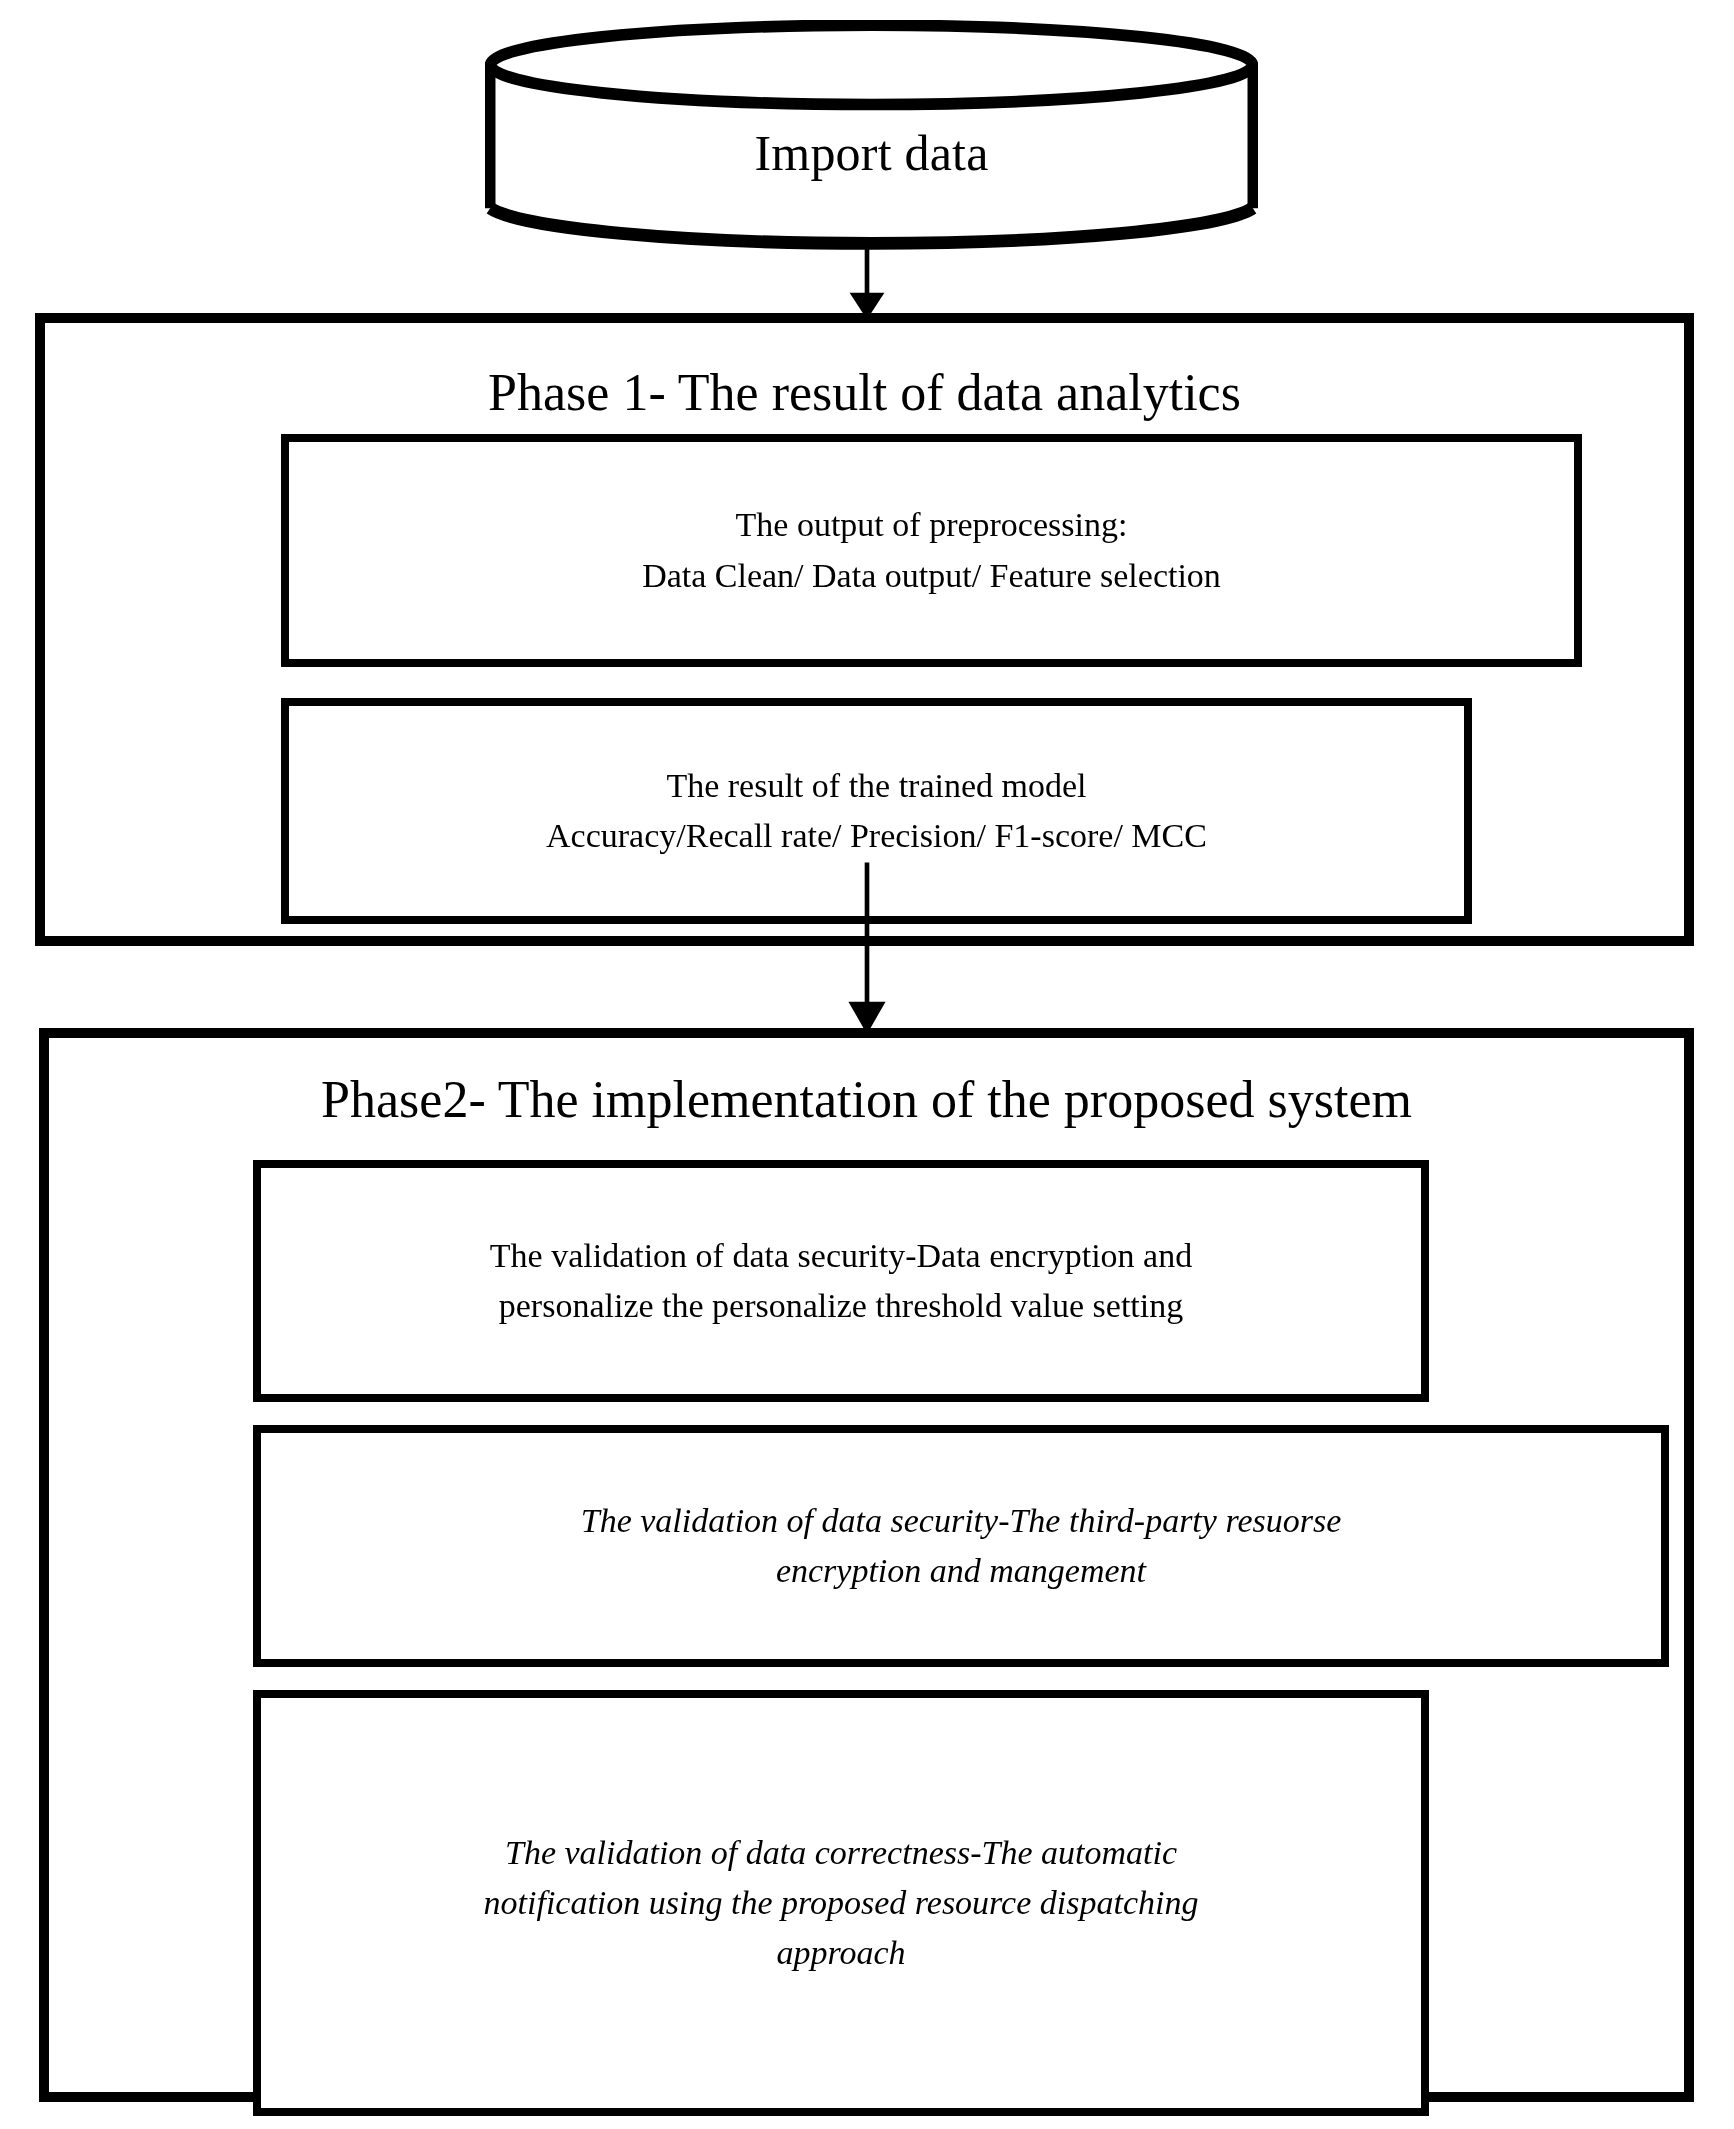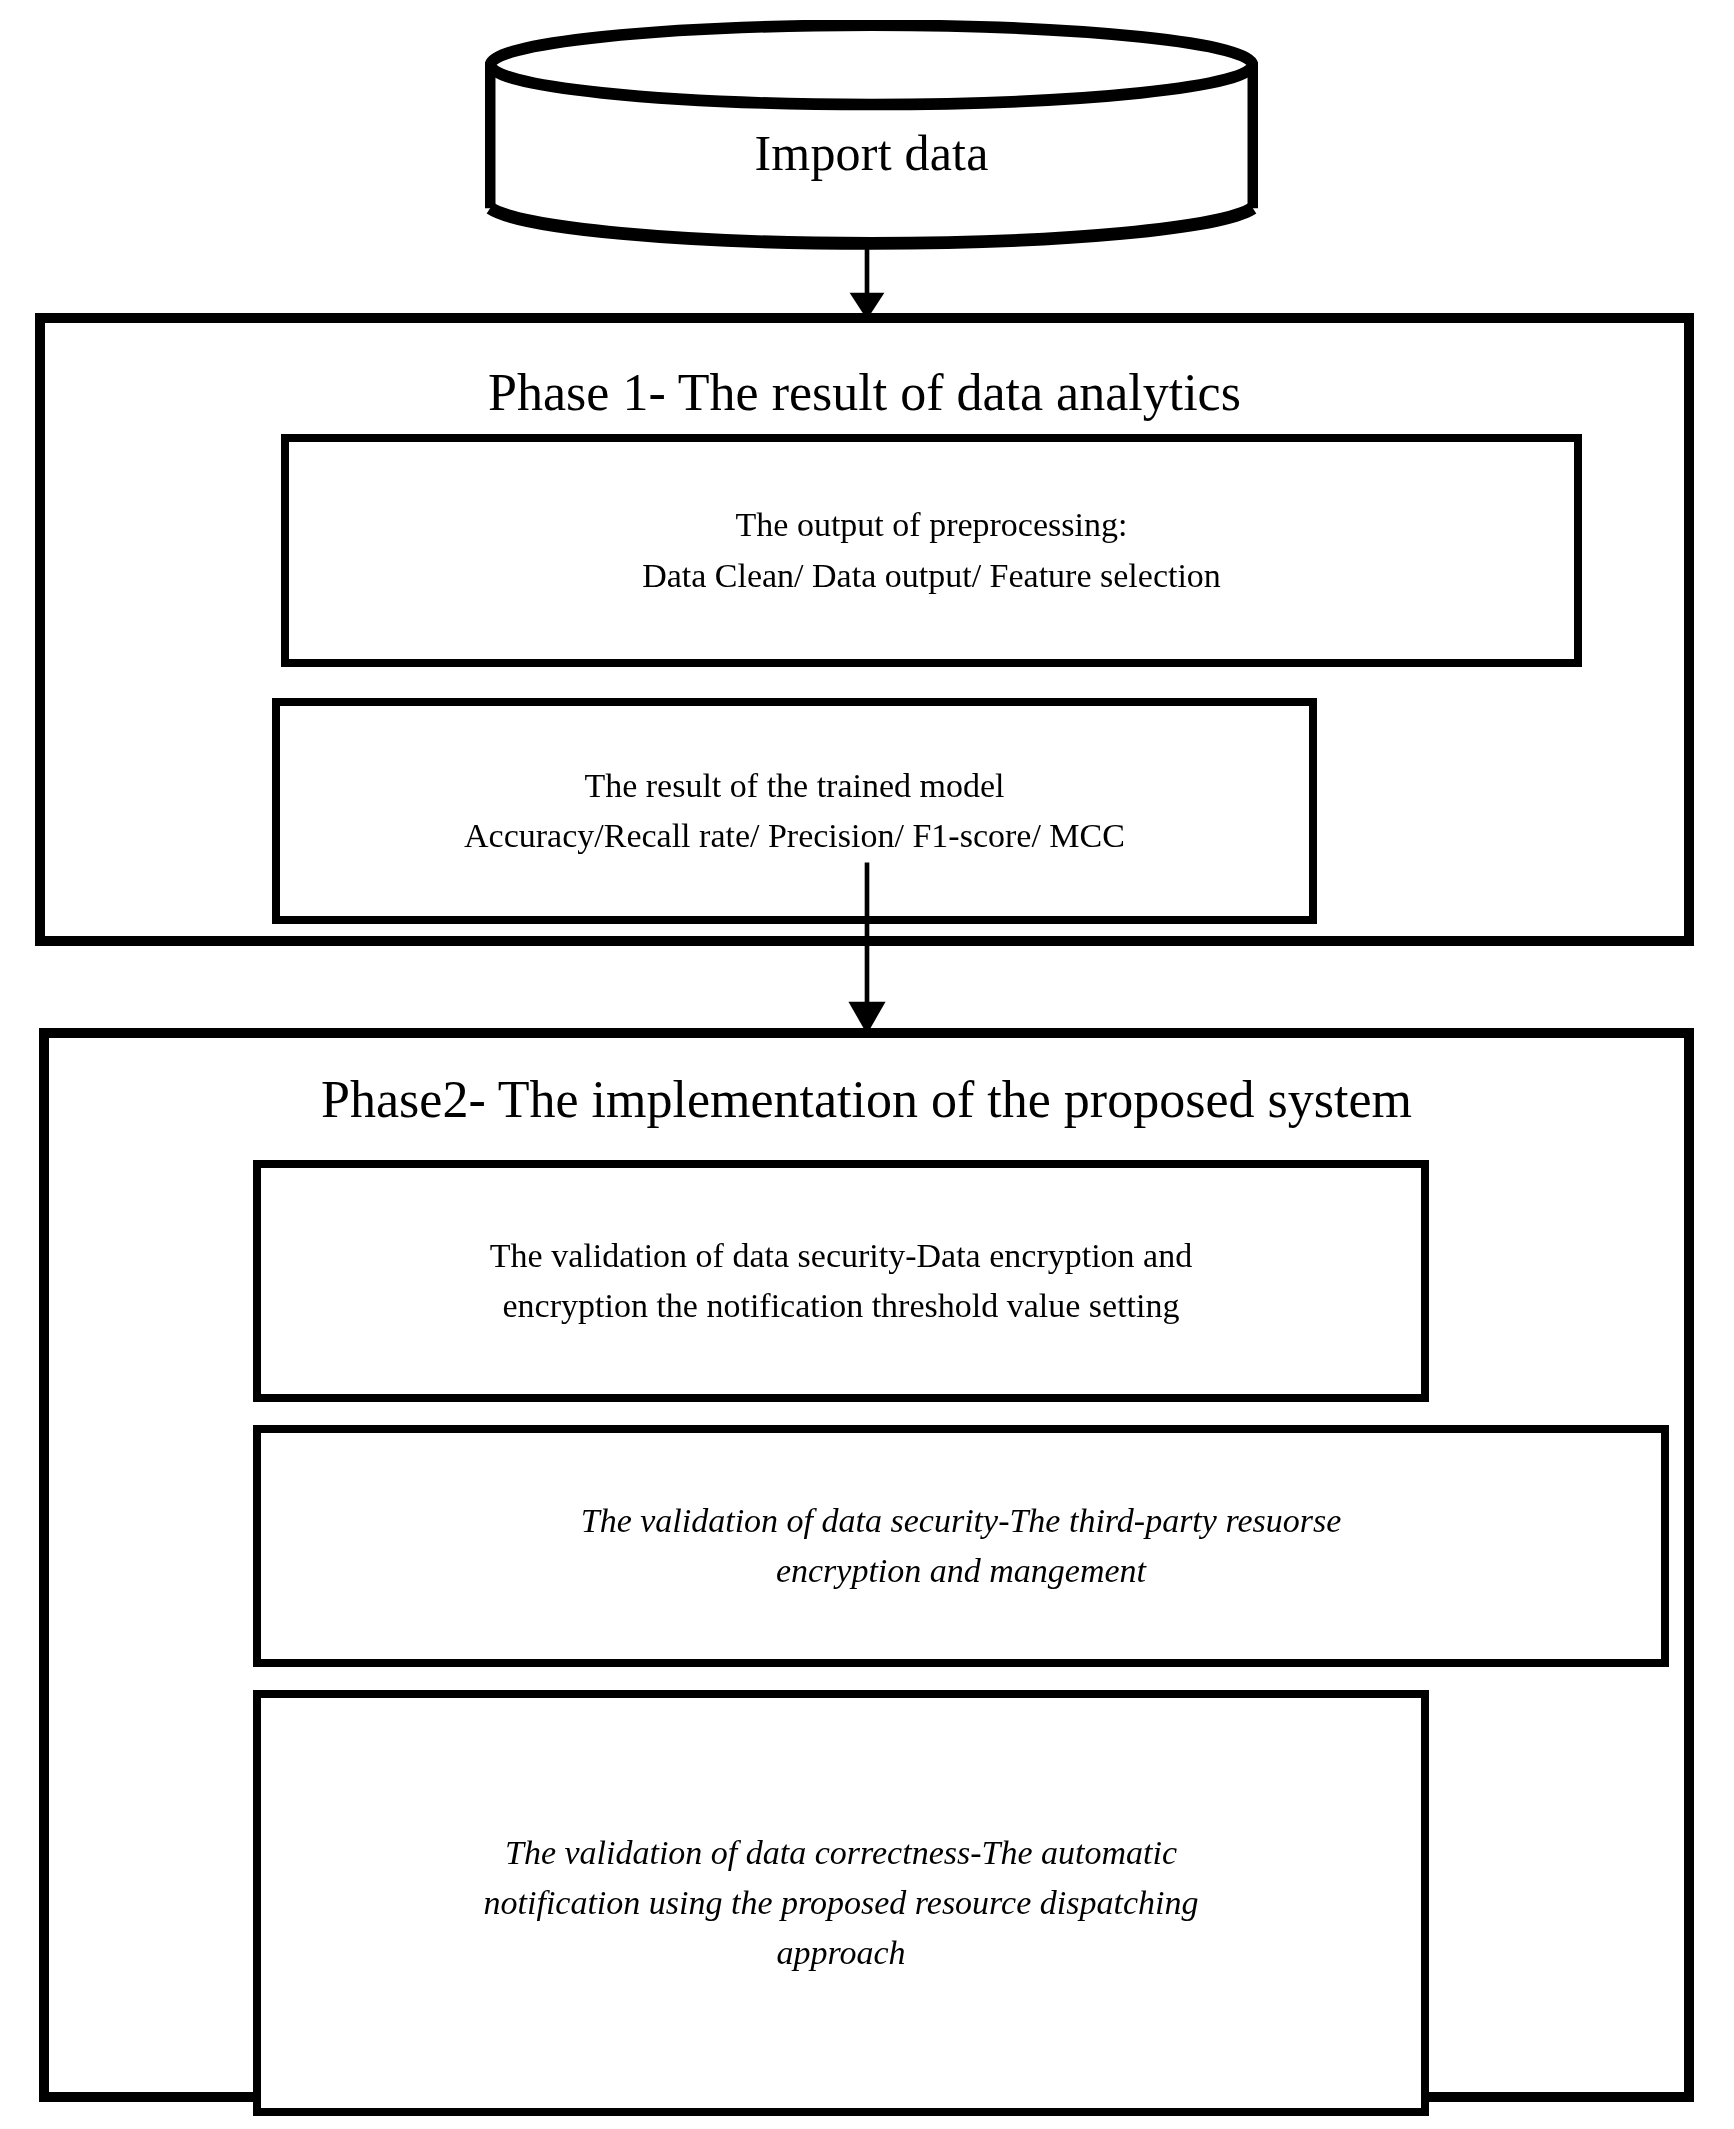--- a/index.html
+++ b/index.html
@@ -96,21 +96,21 @@
     line-height: 1.48;
     padding: 0 17.5px;
   }
   .inner-box .line {
     display: block;
     white-space: nowrap;
   }
 
   
   #p1-box1 { left: 236px; top: 111px; width: 1301px; height: 233px; }
-  #p1-box2 { left: 227px; top: 375px; width: 1045px; height: 226px; }
+  #p1-box2 { left: 236px; top: 375px; width: 1191px; height: 226px; }
 
   
   #p2-box1 { left: 204px; top: 122px; width: 1176px; height: 242px; }
   #p2-box2 { left: 204px; top: 387px; width: 1416px; height: 242px; font-style: italic; }
   #p2-box3 { left: 204px; top: 652px; width: 1176px; height: 426px; font-style: italic; }
 </style>
 </head>
 <body>
 
 <div id="canvas">
@@ -151,21 +151,21 @@
       <line x1="50" y1="0" x2="50" y2="252" stroke="#000000" stroke-width="8"></line>
       <polygon points="18,240 82,240 50,296" fill="#000000"></polygon>
     </svg>
   </div>
 
   <div class="phase-box" id="phase2-box">
     <div class="phase-title" id="phase2-title">Phase2- The implementation of the proposed system</div>
 
     <div class="inner-box" id="p2-box1">
       <span class="line">The validation of data security-Data encryption and</span>
-      <span class="line">encryption the notification threshold value setting</span>
+      <span class="line">personalize the personalize threshold value setting</span>
     </div>
 
     <div class="inner-box" id="p2-box2">
       <span class="line">The validation of data security-The third-party resuorse</span>
       <span class="line">encryption and mangement</span>
     </div>
 
     <div class="inner-box" id="p2-box3">
       <span class="line">The validation of data correctness-The automatic</span>
       <span class="line">notification using the proposed resource dispatching</span>

